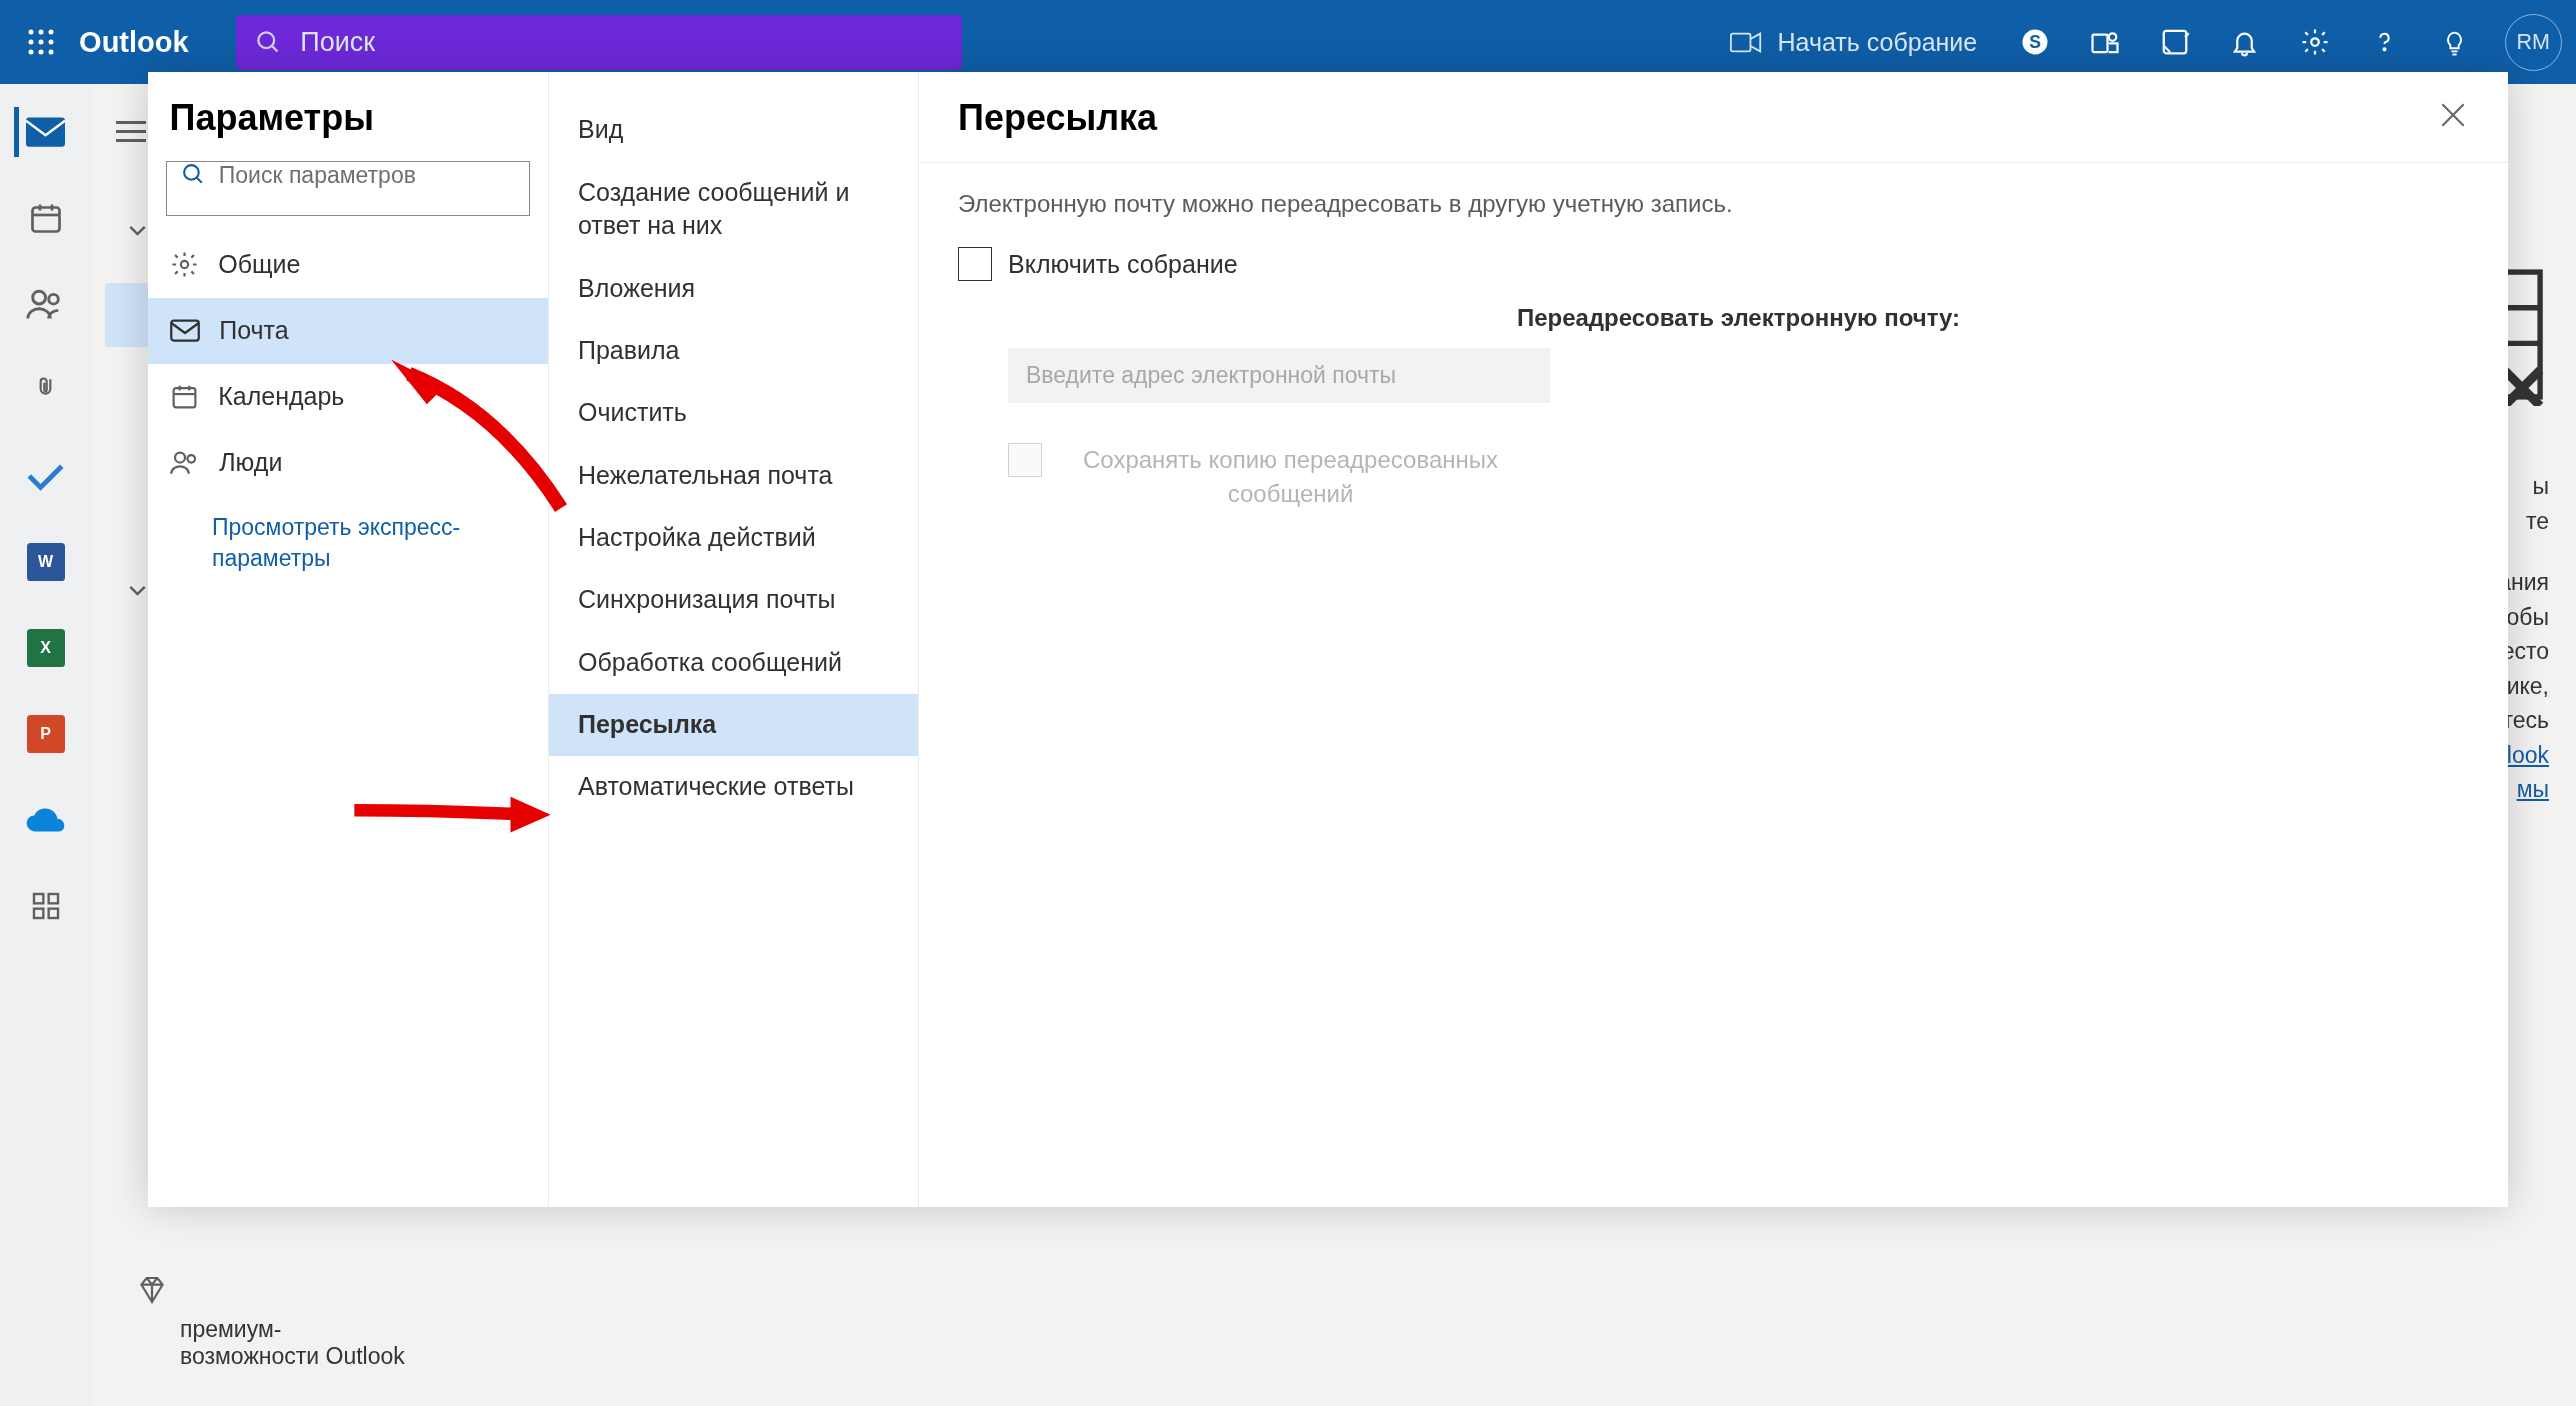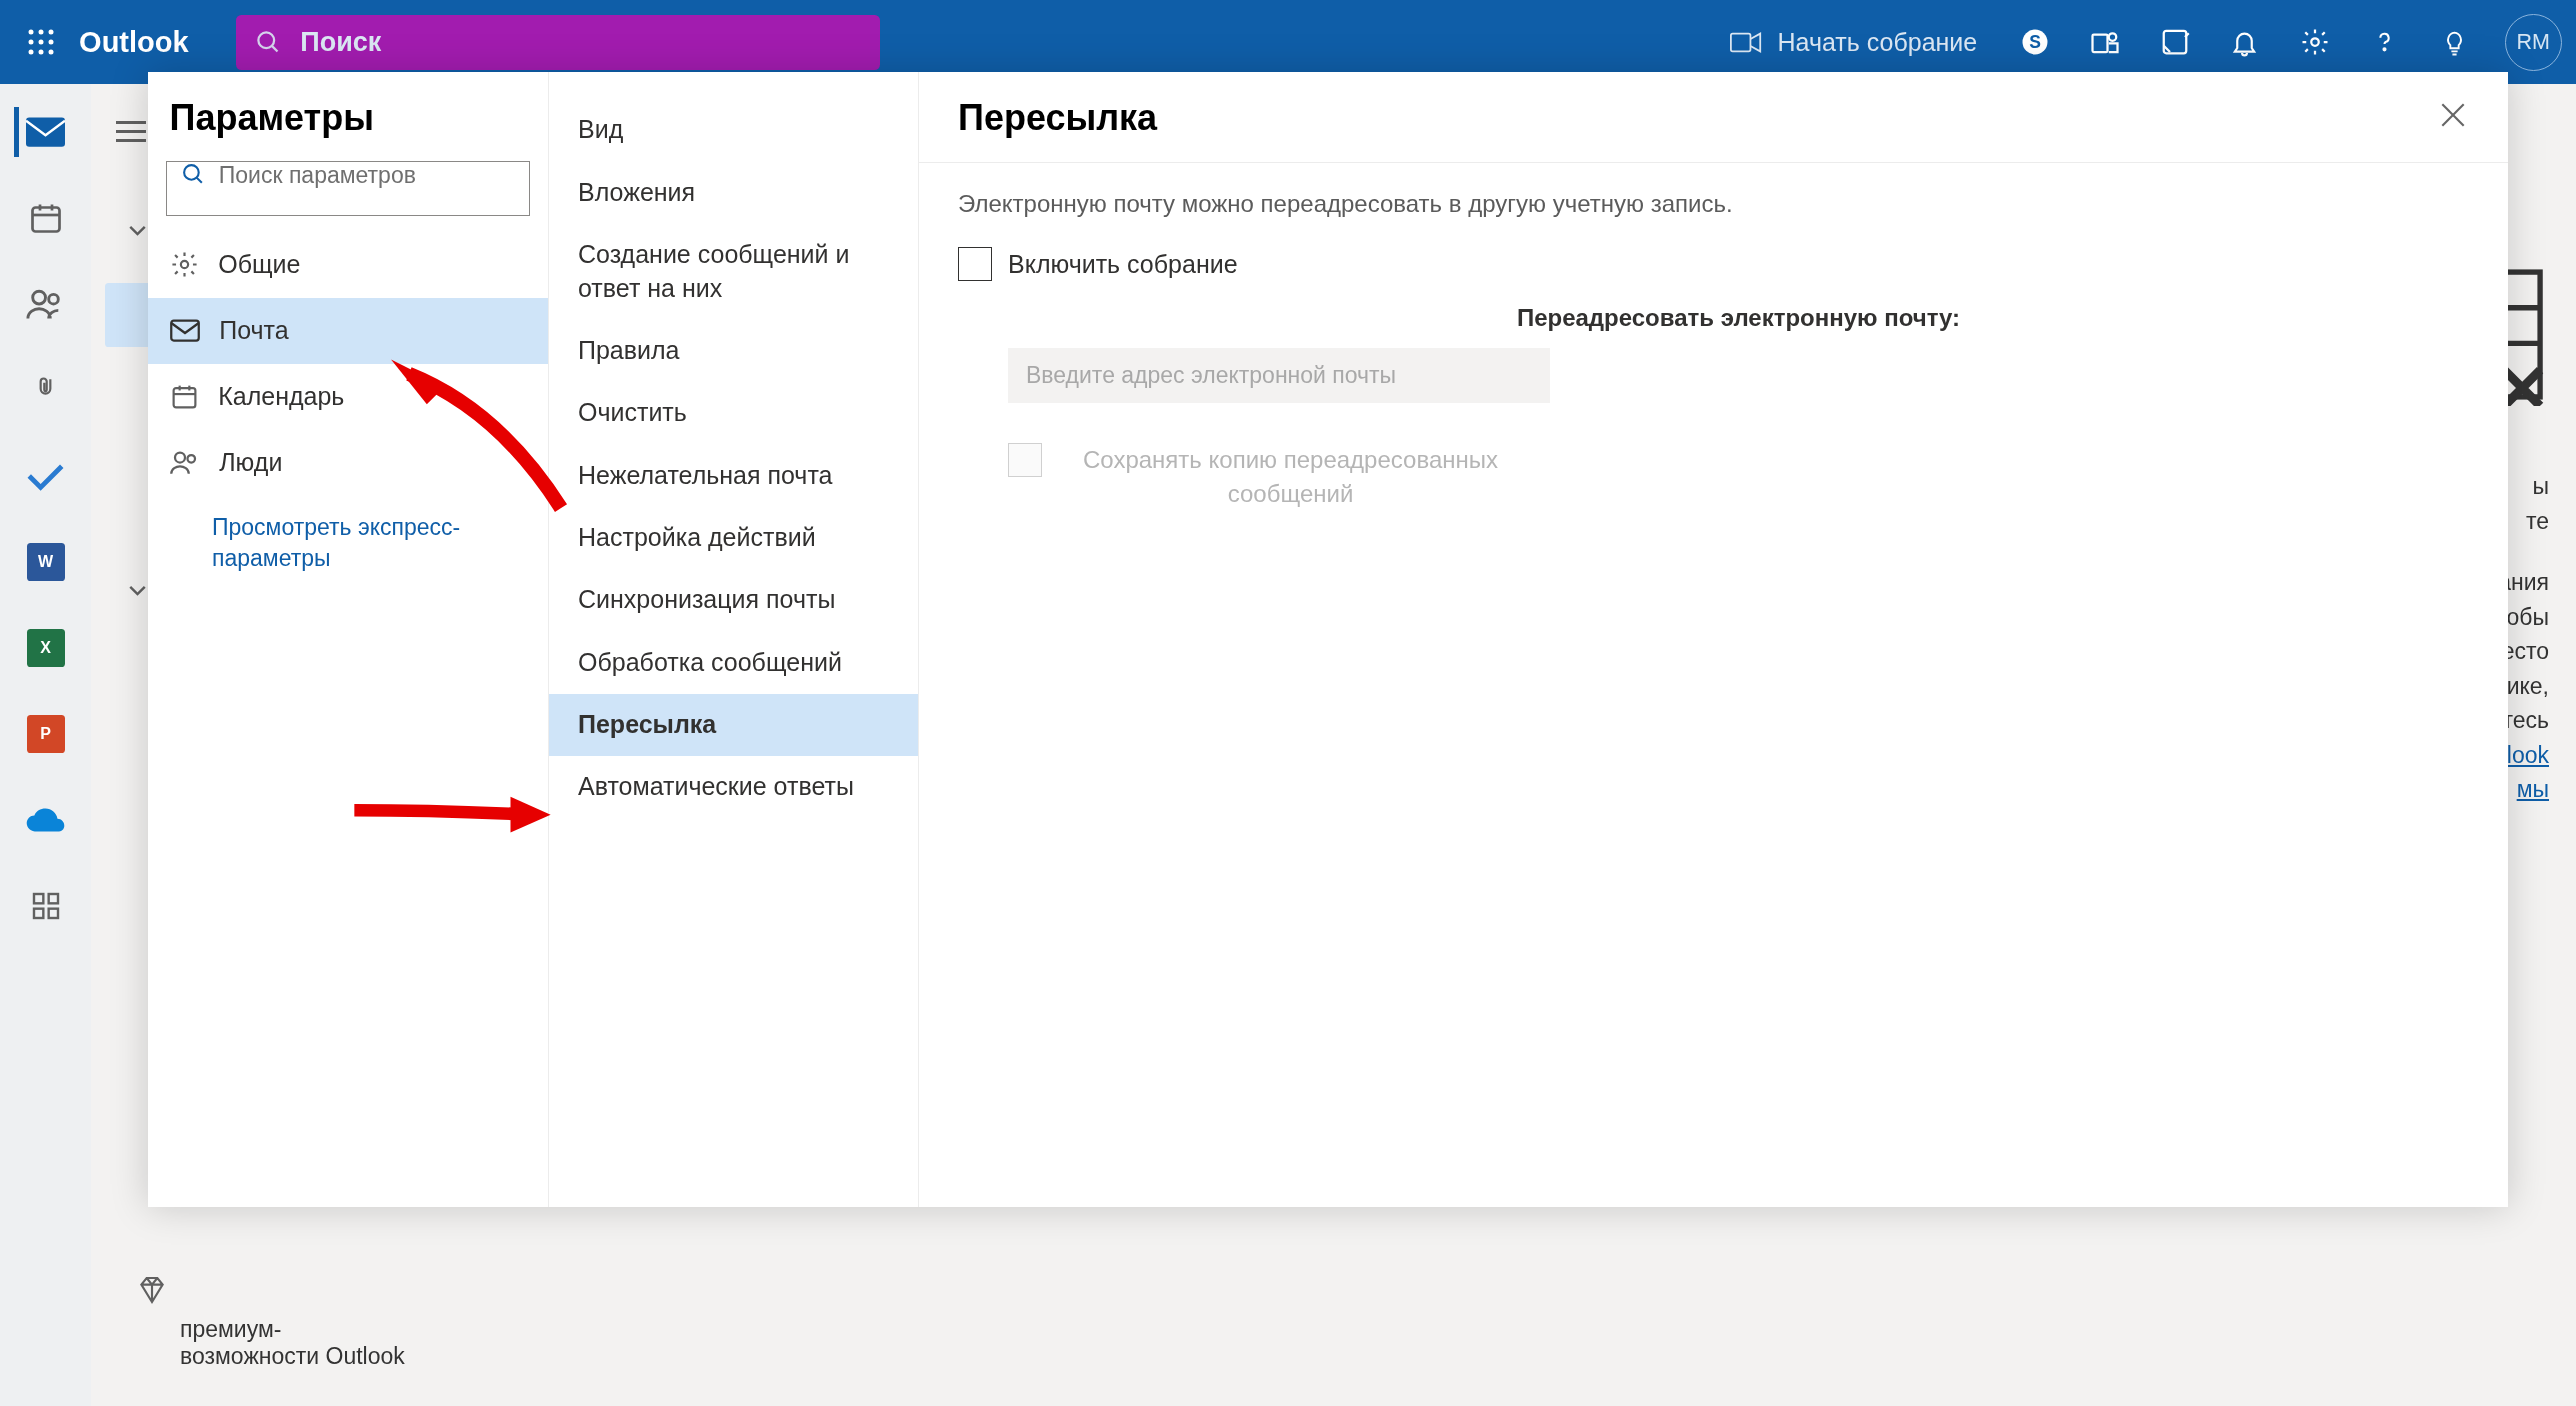--- a/index.html
+++ b/index.html
@@ -2,21 +2,21 @@
 <html style="font-size:14.3px"><head>
 <meta charset="utf-8">
 <style>
   * { box-sizing: border-box; margin: 0; padding: 0; }
   html, body { width: 2576px; height: 1406px; overflow: hidden; font-family: "Segoe UI", Arial, sans-serif; background: #faf9f8; }
 
   
   .topbar { display:flex; align-items:center; height:84px; background:#0f5ea8; color:#fff; padding:0 14.3px; }
   .waffle { width:54px; height:54px; display:flex; align-items:center; justify-content:center; margin-right:5.4px; cursor:pointer; }
   .brand { font-size:29px; font-weight:600; margin-left:5.4px; margin-right:47px; }
-  .search { display:flex; align-items:center; width:644px; height:55px; background:#a21caf; border-radius:5.4px; padding:0 19.7px;font-weight:bold; }
+  .search { display:flex; align-items:center; width:726px; height:55px; background:#6d28d9; border-radius:5.4px; padding:0 19.7px; }
   .search svg { margin-right:18px; opacity:.9; }
   .search span { font-size:27px; color:#dbe7f3; }
   .top-right { margin-left:auto; display:flex; align-items:center; gap:16px; }
   .meet-btn { display:flex; align-items:center; gap:16px; padding:7.2px 14.3px; cursor:pointer; }
   .meet-btn span { font-size:25px; color:#dbe7f3; }
   .icon-slot { width:54px; height:54px; display:flex; align-items:center; justify-content:center; cursor:pointer; color:#fff; }
   .avatar { width:57px; height:57px; border:1.8px solid #8ab4dd; border-radius:50%; display:flex; align-items:center; justify-content:center; font-size:21.5px; color:#d6e5f3; margin-left:7.2px; cursor:pointer; }
 
   
   .rail { position:absolute; top:84px; left:0; width:91px; bottom:0; background:#eef0f2; display:flex; flex-direction:column; align-items:center; padding-top:23px; gap:36px; }
@@ -301,22 +301,22 @@
           </svg>
         <span>Люди</span>
       </li>
       <div class="q">Просмотреть экспресс-параметры</div>
     </ul>
   </div>
 
   <div class="col2">
     <ul>
       <li>Вид</li>
+      <li>Создание сообщений и ответ на них</li>
       <li>Вложения</li>
-      <li>Создание сообщений и ответ на них</li>
       <li>Правила</li>
       <li>Очистить</li>
       <li>Нежелательная почта</li>
       <li>Настройка действий</li>
       <li>Синхронизация почты</li>
       <li>Обработка сообщений</li>
       <li class="sel">Пересылка</li>
       <li>Автоматические ответы</li>
     </ul>
   </div>

